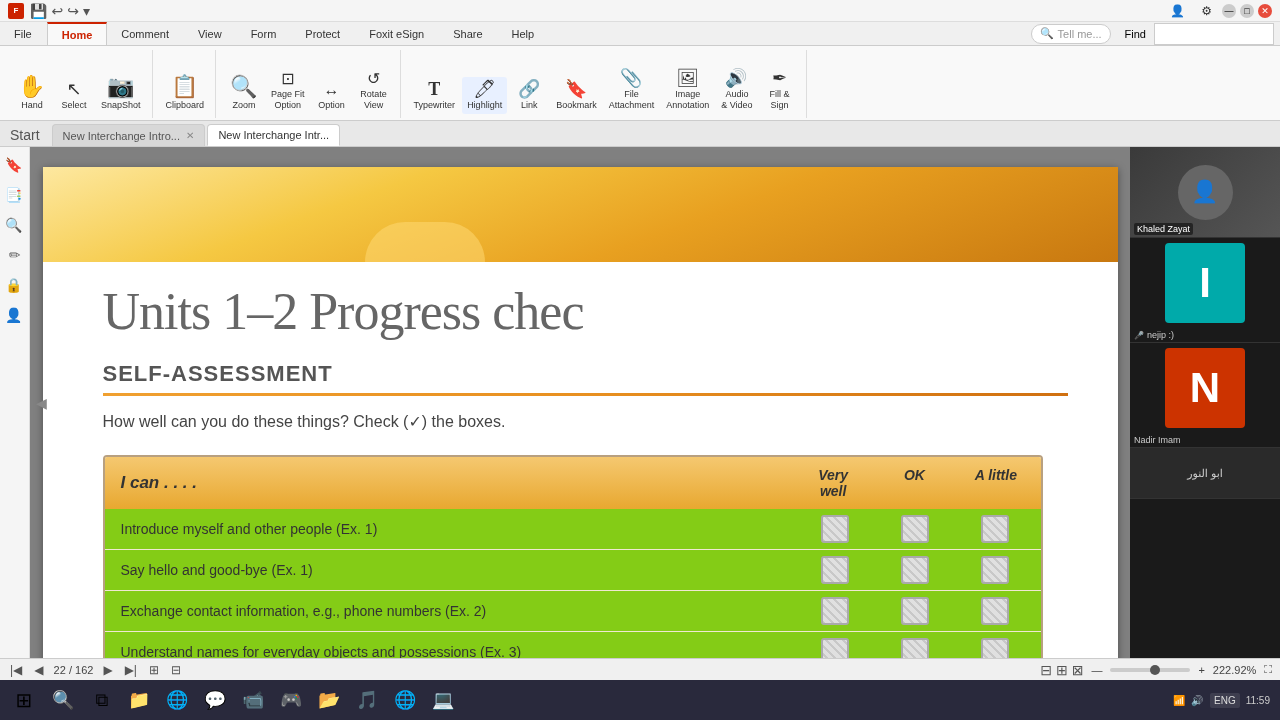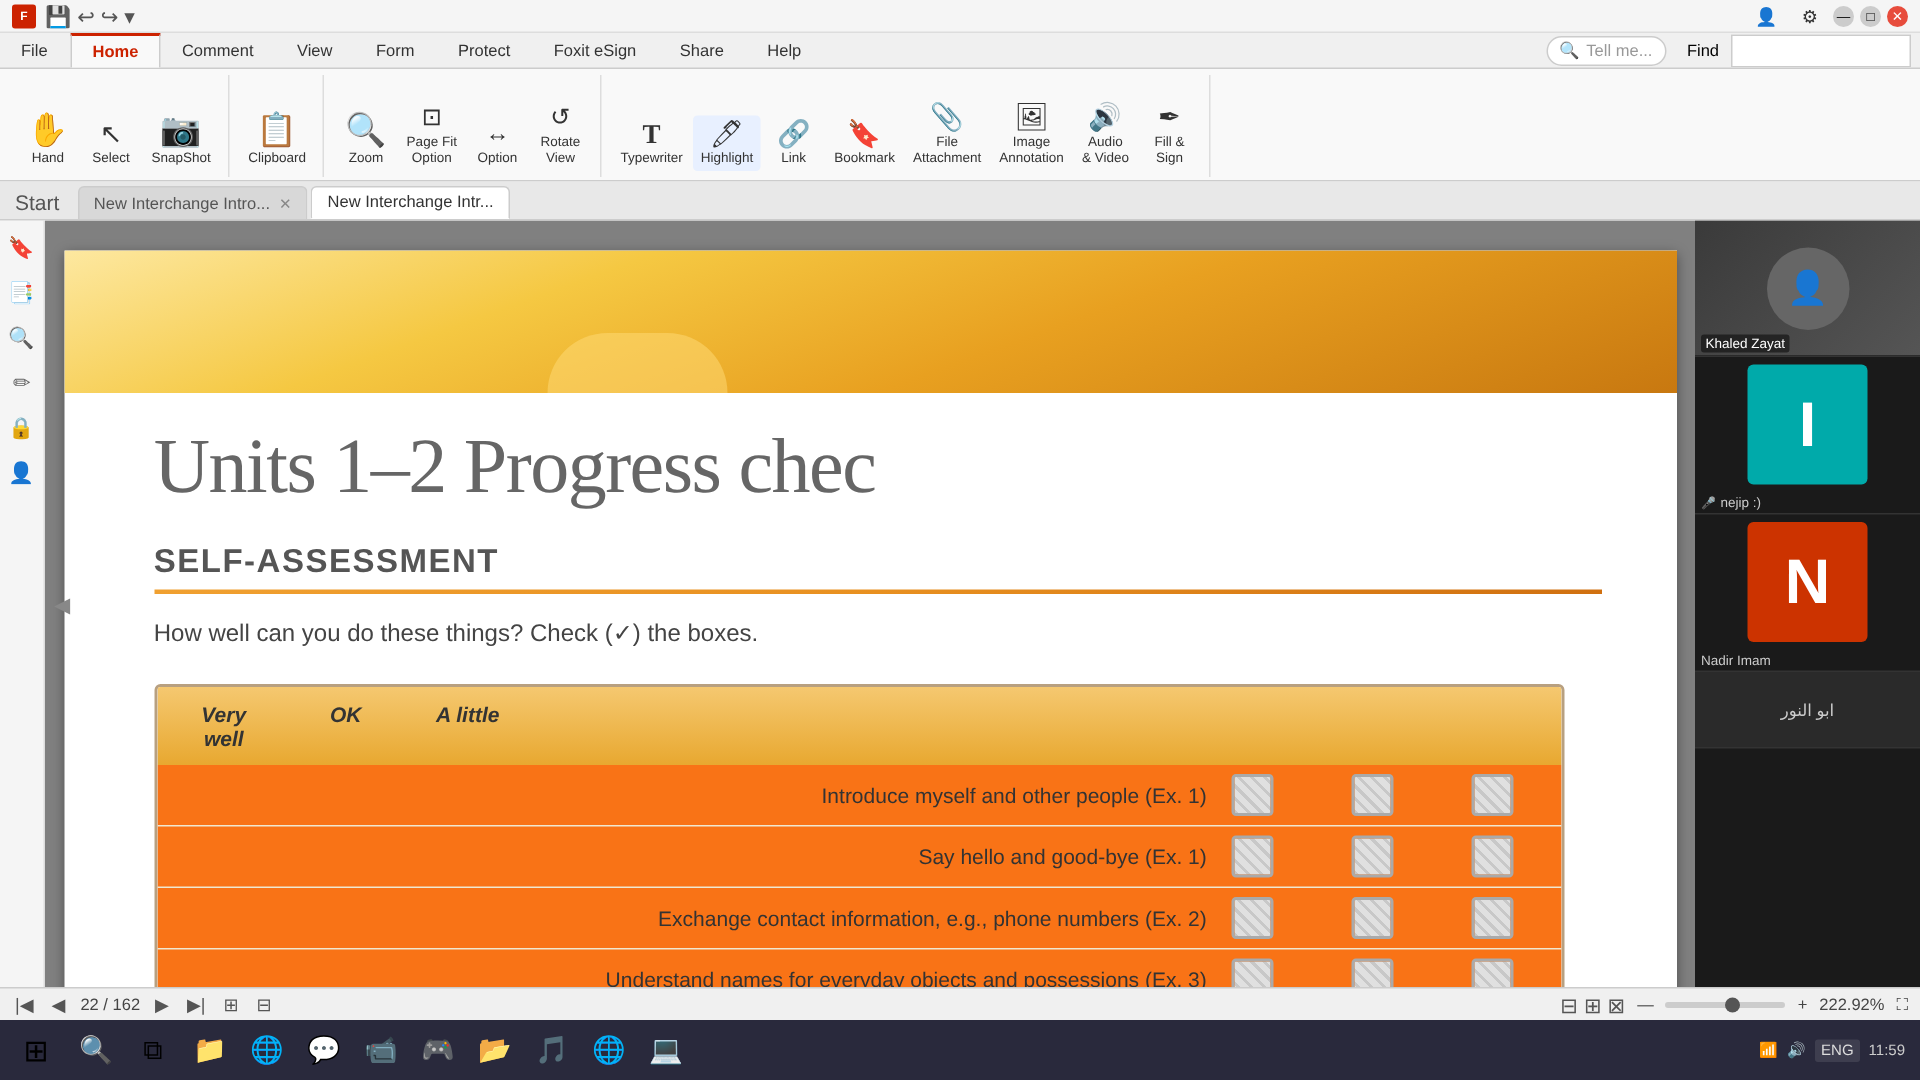--- a/index.html
+++ b/index.html
@@ -267,21 +267,21 @@
       justify-content: center;
     }
     .col-header {
       font-size: 14px;
       font-style: italic;
       color: #333;
       font-weight: 600;
       text-align: center;
       width: 60px;
     }
-    .table-body { background: #f97316; text-align: right; }
+    .table-body { background: #84cc16; }
     .table-row {
       display: flex;
       align-items: center;
       padding: 6px 16px;
       border-bottom: 1px solid #f0e8d0;
     }
     .table-row:last-child { border-bottom: none; }
     .row-text {
       flex: 1;
       font-size: 14px;
@@ -651,20 +651,21 @@
           <div class="page-body">
             <div class="page-title">Units 1–2 Progress chec</div>
 
             <div class="section-title">SELF-ASSESSMENT</div>
             <div class="section-underline"></div>
 
             <div class="instruction-text">How well can you do these things? Check (✓) the boxes.</div>
 
             <div class="assessment-table">
               <div class="table-header">
+                <div class="table-header-left">I can . . . .</div>
                 <div class="table-header-cols">
                   <div class="col-header">Very well</div>
                   <div class="col-header">OK</div>
                   <div class="col-header">A little</div>
                 </div>
               </div>
               <div class="table-body">
                 <div class="table-row">
                   <div class="row-text">Introduce myself and other people (Ex. 1)</div>
                   <div class="row-checkboxes">

